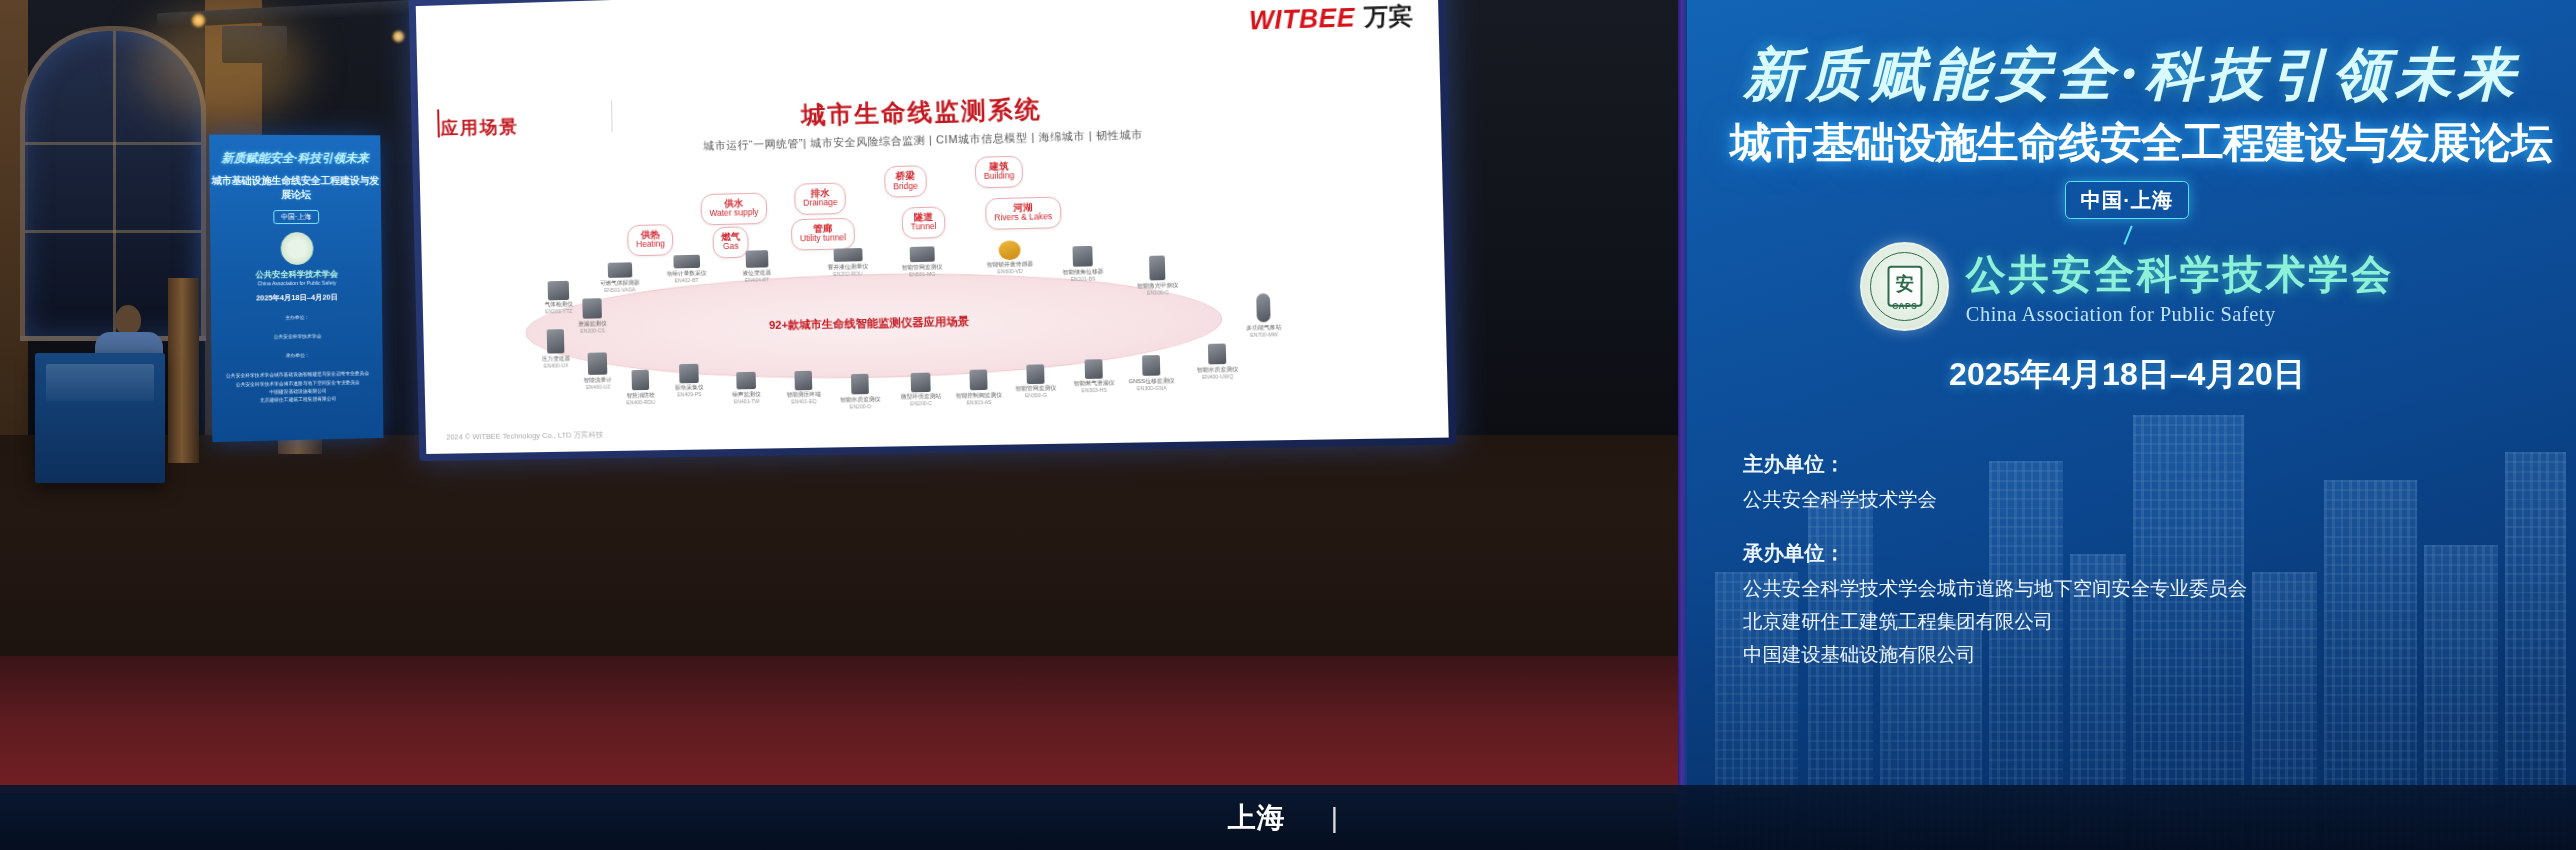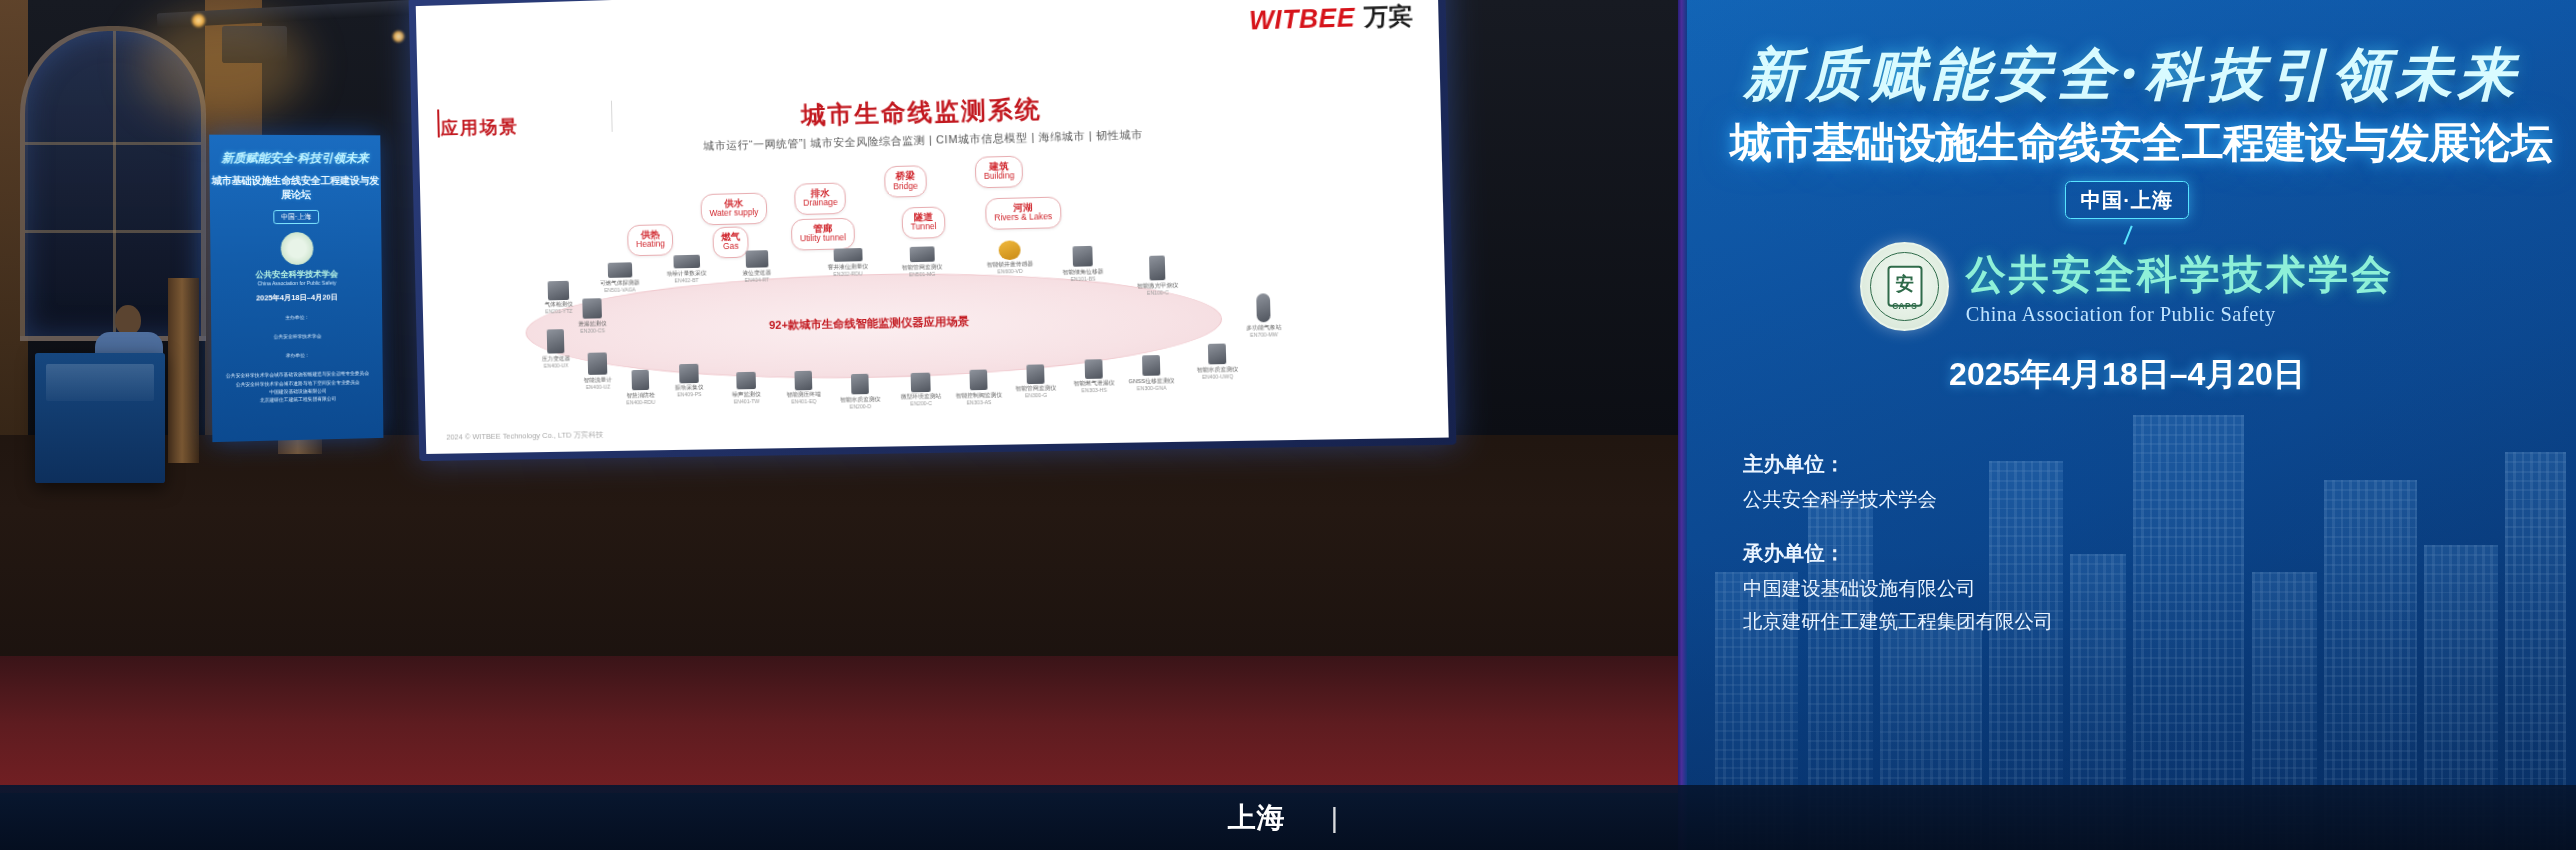--- a/index.html
+++ b/index.html
@@ -426,22 +426,23 @@
       </div>
     </div>
 
     <div class="conf-date">2025年4月18日–4月20日</div>
 
     <div class="orgs">
       <p class="h">主办单位：</p>
       <p class="l">公共安全科学技术学会</p>
       <div class="gap"></div>
       <p class="h">承办单位：</p>
+      <p class="l">公共安全科学技术学会城市道路与地下空间安全专业委员会</p>
+      <p class="l">北京建研住工建筑工程集团有限公司</p>
       <p class="l">中国建设基础设施有限公司</p>
-      <p class="l">北京建研住工建筑工程集团有限公司</p>
     </div>
   </div>
 
   <div class="caption">
     <span>上海</span>
     <span class="sep">|</span>
   </div>
 
 </div>
 

